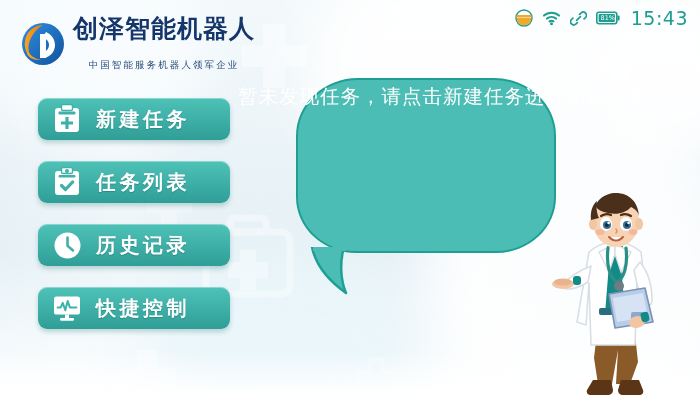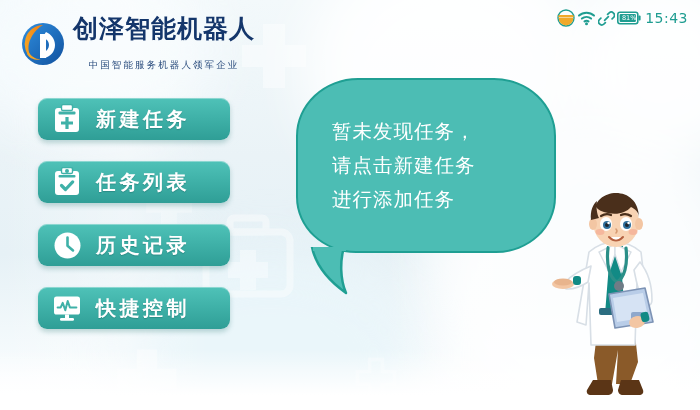--- a/index.html
+++ b/index.html
@@ -40,25 +40,25 @@
     pointer-events:none;
   }
 
   
   .wm { position:absolute; opacity:.55; pointer-events:none; }
   .wm svg { display:block; }
 
   
   .statusbar {
     position:absolute; right:12px; top:6px; height:24px;
-    display:flex; align-items:center; gap:2px; z-index:30;
+    display:flex; align-items:center; gap:9px; z-index:30;
   }
   .sb-icon { display:flex; align-items:center; justify-content:center; }
   .sb-time {
-    color:#1f9d91; font-size:14px; letter-spacing:.5px;
+    color:#1f9d91; font-size:19px; letter-spacing:.5px;
     font-family:"DejaVu Sans","Liberation Sans",sans-serif;
     margin-left:2px;
   }
 
   
   .logo-wrap {
     position:absolute; left:20px; top:16px; z-index:20;
     display:flex; align-items:center; gap:7px;text-align:center;
   }
   .logo-mark { width:46px; height:46px; position:relative; flex:none; }
@@ -96,21 +96,21 @@
     font-family:"DejaVu Sans","Liberation Sans",sans-serif;
   }
 
   
   .bubble-wrap { position:absolute; left:296px; top:78px; z-index:18; }
   .bubble {
     position:relative; width:260px; height:175px;
     background:#4cbdb4;
     border:2.5px solid #1f9f93;
     border-radius:62px 62px 60px 60px / 58px 58px 56px 56px;
-    display:flex; flex-direction:column; justify-content:center;
+    display:flex; justify-content:center;
     padding:0 0 0 34px;
   }
   .bubble-line {
     color:#ffffff; font-size:19.5px; line-height:34px; letter-spacing:1px;
     white-space:nowrap;
     font-family:"DejaVu Sans","Liberation Sans",sans-serif;
   }
   .bubble-tail {
     position:absolute; left:14px; bottom:-44px; width:60px; height:50px;
     pointer-events:none;

